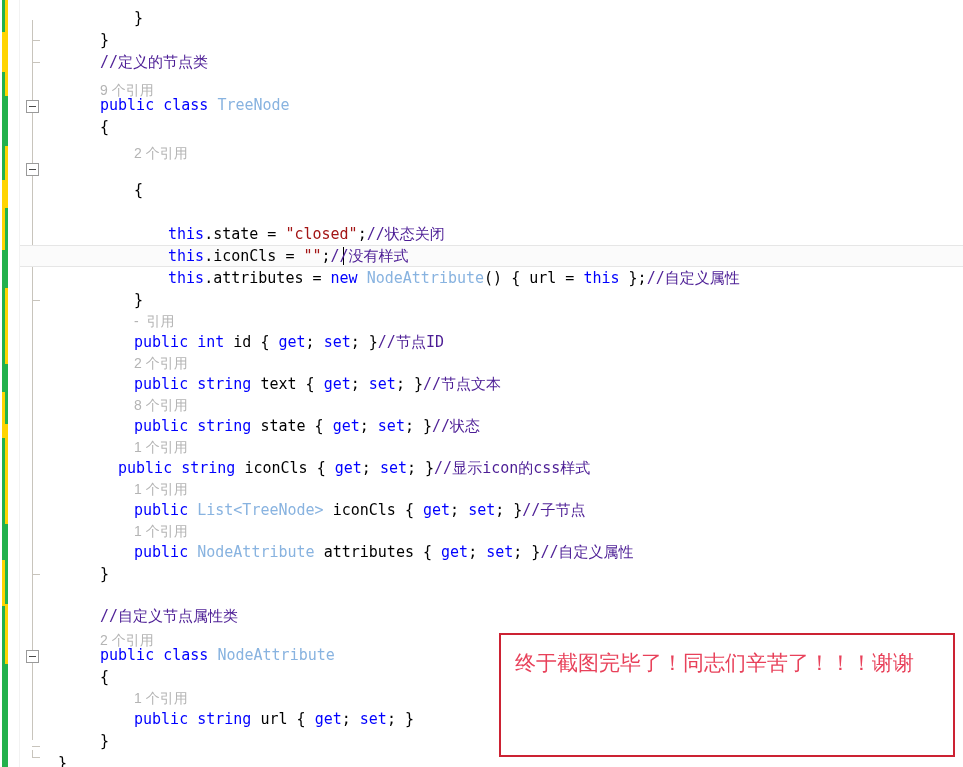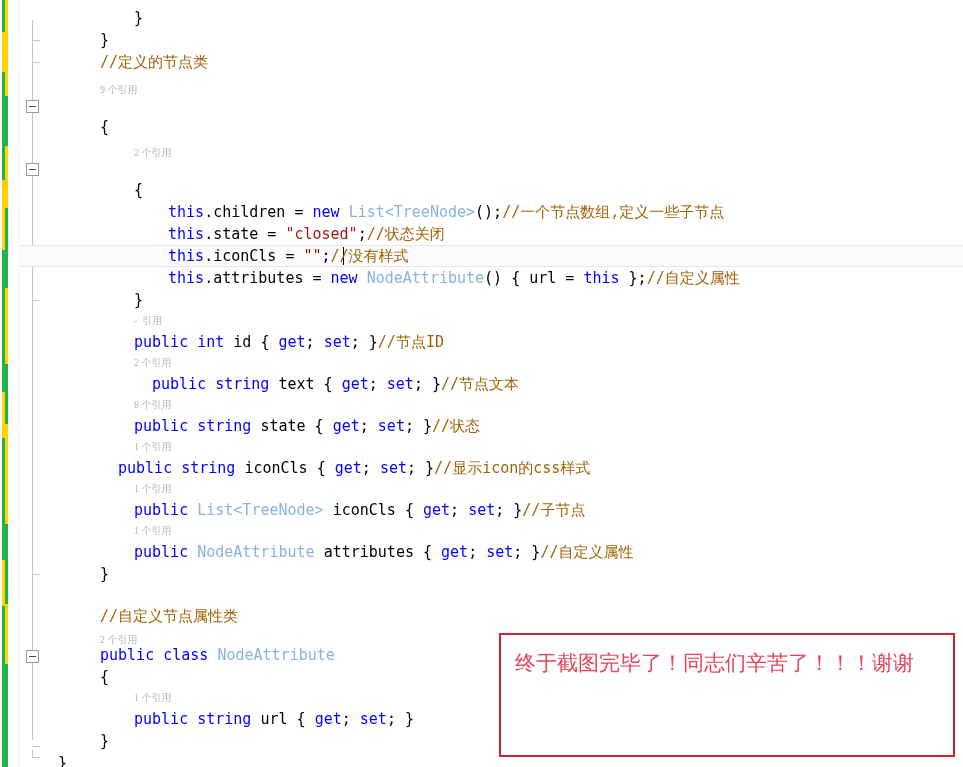--- a/index.html
+++ b/index.html
@@ -104,31 +104,31 @@
     white-space: pre;
     font-family: "DejaVu Sans Mono", monospace;
     font-size: 15px;
     line-height: 21px;
     color: #000000;
   }
   .lens {
     position: absolute;
     left: 0;
     white-space: pre;
-    font-family: Liberation Serif, serif;
-    font-size: 10px;
+    font-family: Liberation Sans, sans-serif;
+    font-size: 14px;
     line-height: 20px;
     color: #b4b4b4;
   }
 
   
   .kw      { color: #0000ff; }
   .type    { color: #88b3e0; }
   .str     { color: #a31515; }
-  .cmt     { color: #a16207; }
+  .cmt     { color: #4c1d95; }
   .pl      { color: #000000; }
 
   
   #current-line {
     position: absolute;
     left: 20px;
     width: 943px;
     height: 22px;
     box-sizing: border-box;
     border-top: 1px solid #e6e6e6;
@@ -198,29 +198,29 @@
       <div class="fold-elbow" style="top: 750px;"></div>
     </div>
 
   <div id="current-line" style="top: 245px;"></div>
   <div id="caret" style="left: 343px; top: 247px; height: 18px;"></div>
 
   <div class="code" id="code-layer">
       <div class="line" style="top: 8px; left: 90px;"><span class="pl">}</span></div>
       <div class="line" style="top: 30px; left: 56px;"><span class="pl">}</span></div>
       <div class="line" style="top: 52px; left: 56px;"><span class="cmt">//定义的节点类</span></div>
+      <div class="line" style="top: 95px; left: 56px;"><span class="kw">public class </span><span class="type">TreeNode</span></div>
       <div class="line" style="top: 117px; left: 56px;"><span class="pl">{</span></div>
       <div class="line" style="top: 180px; left: 90px;"><span class="pl">{</span></div>
-      <div class="line" style="top: 202px; left: 124px;"><span class="kw">this</span><span class="pl">.children = </span><span class="kw">new </span><span class="type">List&lt;TreeNode&gt;</span><span class="pl">();</span><span class="cmt">//一个节点数组,定义一些子节点</span></div>
       <div class="line" style="top: 224px; left: 124px;"><span class="kw">this</span><span class="pl">.state = </span><span class="str">"closed"</span><span class="pl">;</span><span class="cmt">//状态关闭</span></div>
       <div class="line" style="top: 246px; left: 124px;"><span class="kw">this</span><span class="pl">.iconCls = </span><span class="str">""</span><span class="pl">;</span><span class="cmt">//没有样式</span></div>
       <div class="line" style="top: 268px; left: 124px;"><span class="kw">this</span><span class="pl">.attributes = </span><span class="kw">new </span><span class="type">NodeAttribute</span><span class="pl">() { url = </span><span class="kw">this</span><span class="pl"> };</span><span class="cmt">//自定义属性</span></div>
       <div class="line" style="top: 290px; left: 90px;"><span class="pl">}</span></div>
       <div class="line" style="top: 332px; left: 90px;"><span class="kw">public int </span><span class="pl">id { </span><span class="kw">get</span><span class="pl">; </span><span class="kw">set</span><span class="pl">; }</span><span class="cmt">//节点ID</span></div>
-      <div class="line" style="top: 374px; left: 90px; margin-left: 18px;"><span class="kw">public string </span><span class="pl">text { </span><span class="kw">get</span><span class="pl">; </span><span class="kw">set</span><span class="pl">; }</span><span class="cmt">//节点文本</span></div>
+      <div class="line" style="top: 374px; left: 90px;"><span class="kw">public string </span><span class="pl">text { </span><span class="kw">get</span><span class="pl">; </span><span class="kw">set</span><span class="pl">; }</span><span class="cmt">//节点文本</span></div>
       <div class="line" style="top: 416px; left: 90px;"><span class="kw">public string </span><span class="pl">state { </span><span class="kw">get</span><span class="pl">; </span><span class="kw">set</span><span class="pl">; }</span><span class="cmt">//状态</span></div>
       <div class="line" style="top: 458px; left: 74px;"><span class="kw">public string </span><span class="pl">iconCls { </span><span class="kw">get</span><span class="pl">; </span><span class="kw">set</span><span class="pl">; }</span><span class="cmt">//显示icon的css样式</span></div>
       <div class="line" style="top: 500px; left: 90px;"><span class="kw">public </span><span class="type">List&lt;TreeNode&gt; </span><span class="pl">iconCls { </span><span class="kw">get</span><span class="pl">; </span><span class="kw">set</span><span class="pl">; }</span><span class="cmt">//子节点</span></div>
       <div class="line" style="top: 542px; left: 90px;"><span class="kw">public </span><span class="type">NodeAttribute </span><span class="pl">attributes { </span><span class="kw">get</span><span class="pl">; </span><span class="kw">set</span><span class="pl">; }</span><span class="cmt">//自定义属性</span></div>
       <div class="line" style="top: 564px; left: 56px;"><span class="pl">}</span></div>
       <div class="line" style="top: 606px; left: 56px;"><span class="cmt">//自定义节点属性类</span></div>
       <div class="line" style="top: 645px; left: 56px;"><span class="kw">public class </span><span class="type">NodeAttribute</span></div>
       <div class="line" style="top: 667px; left: 56px;"><span class="pl">{</span></div>
       <div class="line" style="top: 709px; left: 90px;"><span class="kw">public string </span><span class="pl">url { </span><span class="kw">get</span><span class="pl">; </span><span class="kw">set</span><span class="pl">; }</span></div>
       <div class="line" style="top: 731px; left: 56px;"><span class="pl">}</span></div>

